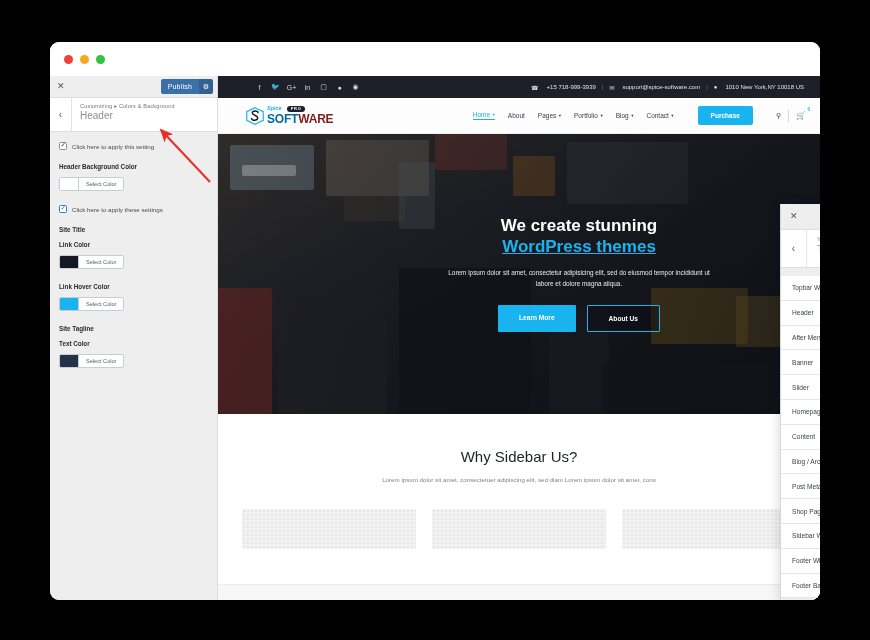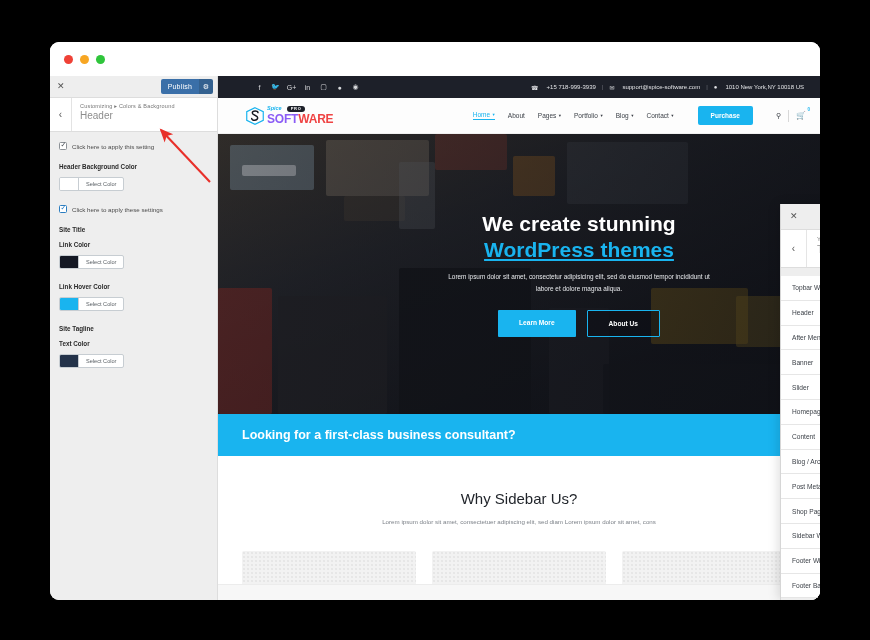--- a/index.html
+++ b/index.html
@@ -129,22 +129,22 @@
     width: 18px; height: 18px; position: relative; flex: 0 0 18px;
   }
   .logo-text { line-height: 1; }
   .logo-top { display: flex; align-items: center; gap: 5px; }
   .logo-spice { font-size: 5.5px; color: #19b4ef; font-weight: bold; font-style: italic; }
   .logo-pro {
     background: #1d2029; color: #fff; font-size: 4px; font-weight: bold;
     padding: 1.2px 4px; border-radius: 6px; letter-spacing: .7px;
   }
   .logo-main { font-size: 12px; font-weight: bold; letter-spacing: -.2px; margin-top: 1px; }
-  .logo-main .soft { color: #8b5cf6; }
-  .logo-main .ware { color: #ef4444; }
+  .logo-main .soft { color: #0369a1; }
+  .logo-main .ware { color: #7f1d1d; }
 
   .menu { display: flex; align-items: center; gap: 13px; margin-left: auto; }
   .menu a {
     font-size: 6.5px; color: #3c4148; text-decoration: none;
     display: flex; align-items: center; gap: 2.5px; white-space: nowrap;
   }
   .menu a.active { color: #19b4ef; border-bottom: 1px solid #19b4ef; padding-bottom: 1.5px; }
   .caret { font-size: 4.5px; }
   .purchase-btn {
     background: #19b4ef; color: #fff; font-size: 6.5px; font-weight: bold;
@@ -168,21 +168,21 @@
   .hero-photo .blob { position: absolute; border-radius: 2px; }
   .hero-shade {
     position: absolute; inset: 0;
     background: linear-gradient(100deg, rgba(12,14,20,.42) 0%, rgba(12,14,20,.55) 45%, rgba(12,14,20,.74) 100%);
   }
   .hero-inner {
     position: absolute; inset: 0; z-index: 3;
     display: flex; flex-direction: column; align-items: center; justify-content: center;
     padding-left: 120px; text-align: center;
   }
-  .hero-h1 { font-size: 21px; font-weight: bold; color: #ffffff; line-height: 1.22; white-space: nowrap; }
+  .hero-h1 { font-size: 17px; font-weight: bold; color: #ffffff; line-height: 1.22; white-space: nowrap; }
   .hero-h1 .blue { color: #19b4ef; text-decoration: underline; }
   .hero-p { font-size: 6.4px; color: #e7e9ec; line-height: 1.75; margin-top: 9px; max-width: 270px; }
   .hero-btns { display: flex; gap: 11px; margin-top: 16px; }
   .btn-primary {
     background: #19b4ef; color: #fff; font-size: 6.6px; font-weight: bold;
     padding: 9px 21px; border-radius: 1px;
   }
   .btn-ghost {
     background: rgba(10,12,18,.42); color: #fff; font-size: 6.6px; font-weight: bold;
     padding: 9px 21px; border: 1px solid #19b4ef; border-radius: 1px;
@@ -416,23 +416,20 @@
             <div class="blue">WordPress themes</div>
           </div>
           <p class="hero-p">Lorem ipsum dolor sit amet, consectetur adipisicing elit, sed do eiusmod tempor incididunt ut labore et dolore magna aliqua.</p>
           <div class="hero-btns">
             <div class="btn-primary">Learn More</div>
             <div class="btn-ghost">About Us</div>
           </div>
         </div>
       </div>
 
-      <div class="cta-band">
-        <h3>Looking for a first-class business consultant?</h3>
-      </div>
 
       <div class="why">
         <h2>Why Sidebar Us?</h2>
         <p>Lorem ipsum dolor sit amet, consectetuer adipiscing elit, sed diam Lorem ipsum dolor sit amet, cons</p>
         <div class="cards">
           <div class="card"></div>
           <div class="card"></div>
           <div class="card"></div>
         </div>
       </div>

